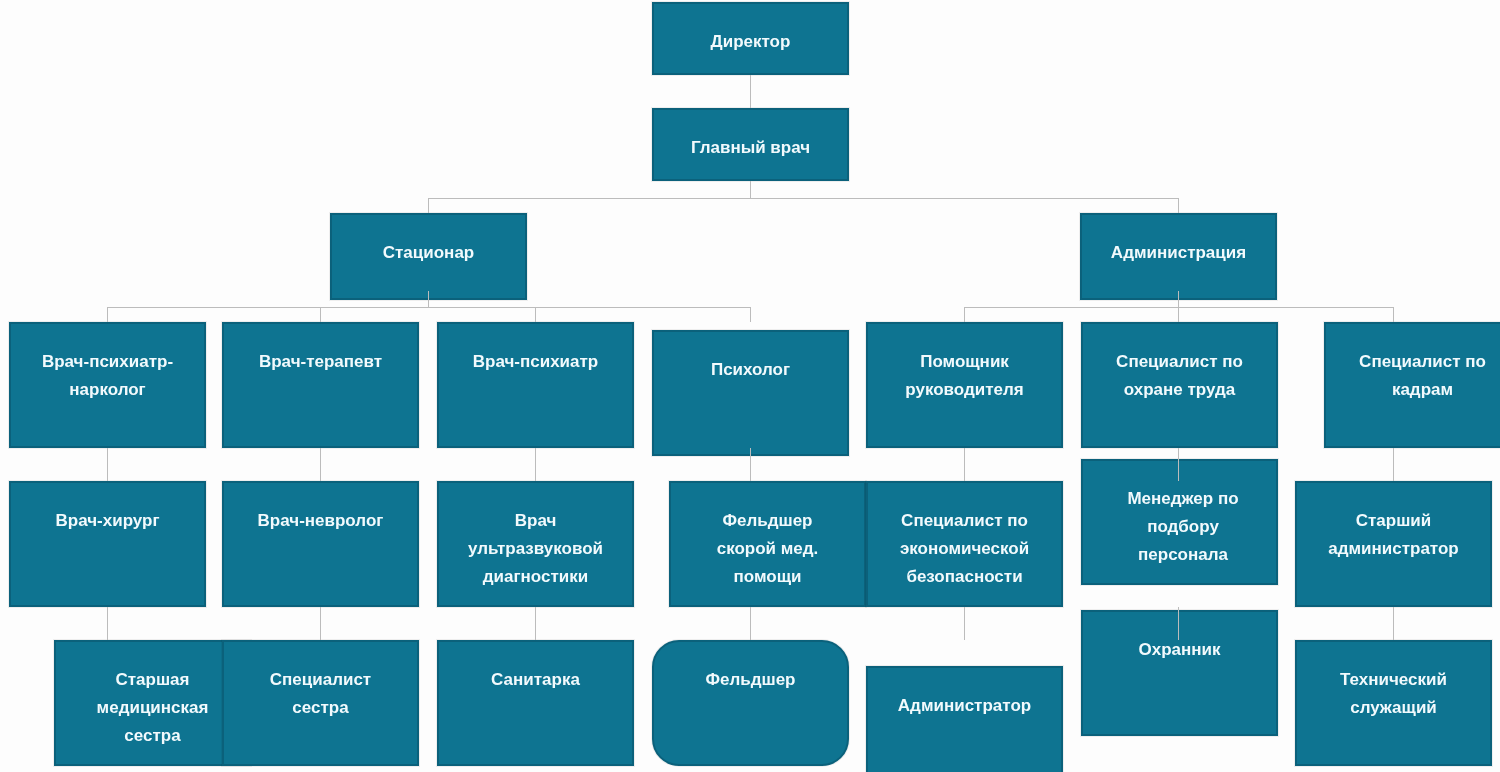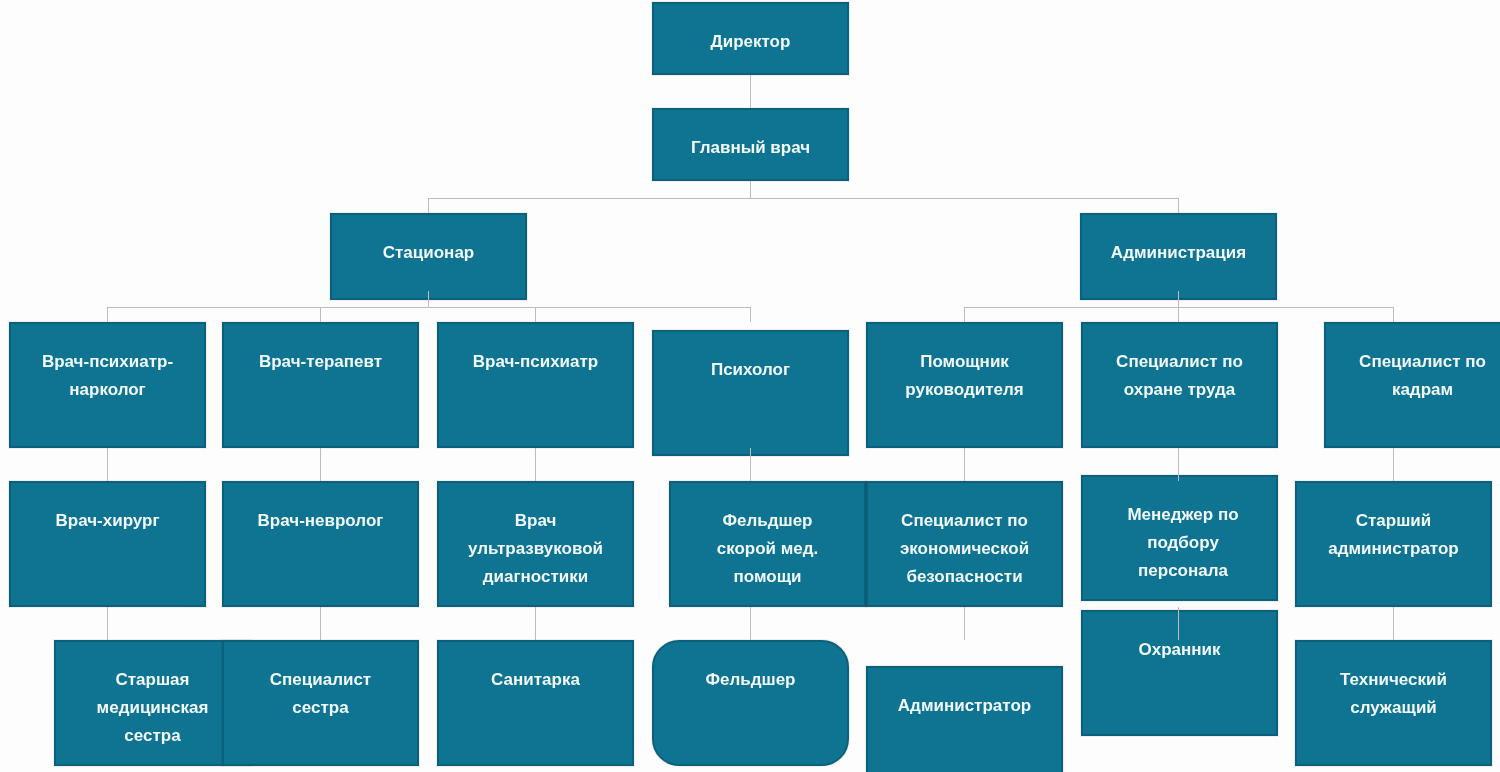--- a/index.html
+++ b/index.html
@@ -64,21 +64,21 @@
   <div class="node col row-node" style="left:652px;  top:322px;margin-top:8px;"><span class="lbl">Психолог</span></div>
   <div class="node col row-node" style="left:866px;  top:322px;"><span class="lbl">Помощник руководителя</span></div>
   <div class="node col row-node" style="left:1081px; top:322px;"><span class="lbl">Специалист по охране труда</span></div>
   <div class="node col row-node" style="left:1324px; top:322px;text-decoration:underline;"><span class="lbl">Специалист по кадрам</span></div>
 
   <div class="node col row-node" style="left:9px;    top:481px;"><span class="lbl">Врач-хирург</span></div>
   <div class="node col row-node" style="left:222px;  top:481px;"><span class="lbl">Врач-невролог</span></div>
   <div class="node col row-node" style="left:437px;  top:481px;"><span class="lbl">Врач ультразвуковой диагностики</span></div>
   <div class="node col row-node" style="left:652px;  top:481px;margin-left:17px;"><span class="lbl">Фельдшер скорой мед. помощи</span></div>
   <div class="node col row-node" style="left:866px;  top:481px;"><span class="lbl">Специалист по экономической безопасности</span></div>
-  <div class="node col row-node" style="left:1081px; top:475px;padding-left:27px;"><span class="lbl">Менеджер по подбору персонала</span></div>
+  <div class="node col row-node" style="left:1081px; top:459px;padding-left:27px;"><span class="lbl">Менеджер по подбору персонала</span></div>
   <div class="node col row-node" style="left:1295px; top:481px;"><span class="lbl">Старший администратор</span></div>
 
   <div class="node col row-node" style="left:9px;    top:640px;margin-left:45px;"><span class="lbl">Старшая медицинская сестра</span></div>
   <div class="node col row-node" style="left:222px;  top:640px;"><span class="lbl">Специалист сестра</span></div>
   <div class="node col row-node" style="left:437px;  top:640px;"><span class="lbl">Санитарка</span></div>
   <div class="node col row-node" style="left:652px;  top:640px;border-radius:27px;"><span class="lbl">Фельдшер</span></div>
   <div class="node col row-node" style="left:866px;  top:634px;margin-top:32px;"><span class="lbl">Администратор</span></div>
   <div class="node col row-node" style="left:1081px; top:610px;"><span class="lbl">Охранник</span></div>
   <div class="node col row-node" style="left:1295px; top:640px;"><span class="lbl">Технический служащий</span></div>
 

